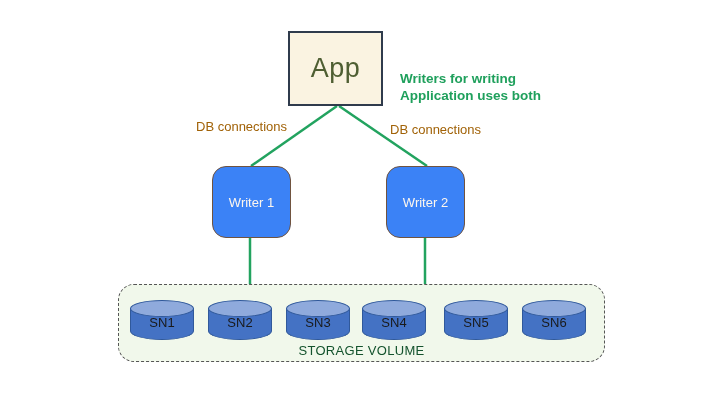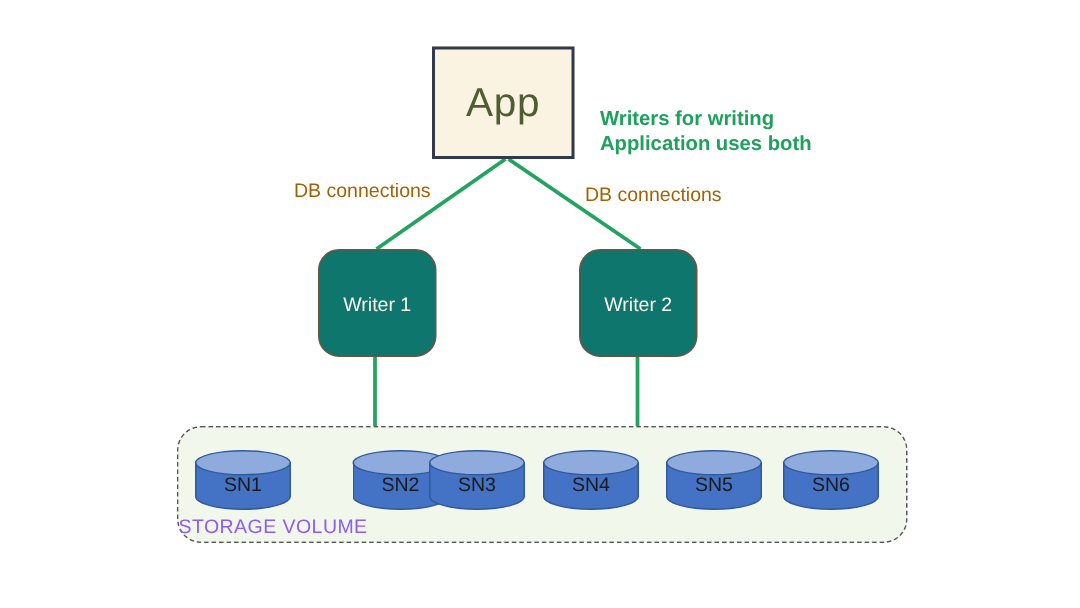--- a/index.html
+++ b/index.html
@@ -51,21 +51,21 @@
     font-size: 13px;
     color: #a16207;
     white-space: nowrap;
   }
   .db-label.left  { left: 196px; top: 119px; }
   .db-label.right { left: 390px; top: 122px; }
   .writer-box {
     position: absolute;
     top: 166px;
     width: 79px; height: 72px;
-    background: #0f766e;
+    background: #3b82f6;
     border: 1.5px solid #70533f;
     border-radius: 14px;
     box-sizing: border-box;
     display: flex;
     align-items: center;
     justify-content: center;
   }
   .writer-box.w1 { left: 212px; }
   .writer-box.w2 { left: 386px; }
   .writer-label {
@@ -78,23 +78,23 @@
     width: 487px; height: 78px;
     background: #f1f8eb;
     border: 1.5px dashed #555555;
     border-radius: 16px;
     box-sizing: border-box;
   }
   .storage-label {
     position: absolute;
     left: 0; right: 0;
     bottom: 3px;
-    text-align: left;
-    font-size: 13px;
-    color: #8b5cf6;
+    text-align: center;
+    font-size: 13px;
+    color: #14532d;
     letter-spacing: 0.3px;
   }
   .cylinder {
     position: absolute;
     top: 300px;
     width: 64px; height: 40px;
   }
   .cyl-body {
     position: absolute;
     left: 0; top: 8px;
@@ -116,21 +116,21 @@
   }
   .cyl-label {
     position: absolute;
     left: 0; right: 0;
     top: 15px;
     text-align: center;
     font-size: 13px;
     color: #1a1a1a;
   }
   .c1 { left: 130px; }
-  .c2 { left: 208px; margin-left: 27px; }
+  .c2 { left: 208px; }
   .c3 { left: 286px; }
   .c4 { left: 362px; border-radius: 15px; }
   .c5 { left: 444px; }
   .c6 { left: 522px; }
 </style>
 </head>
 <body>
 
 <div class="canvas">
 

